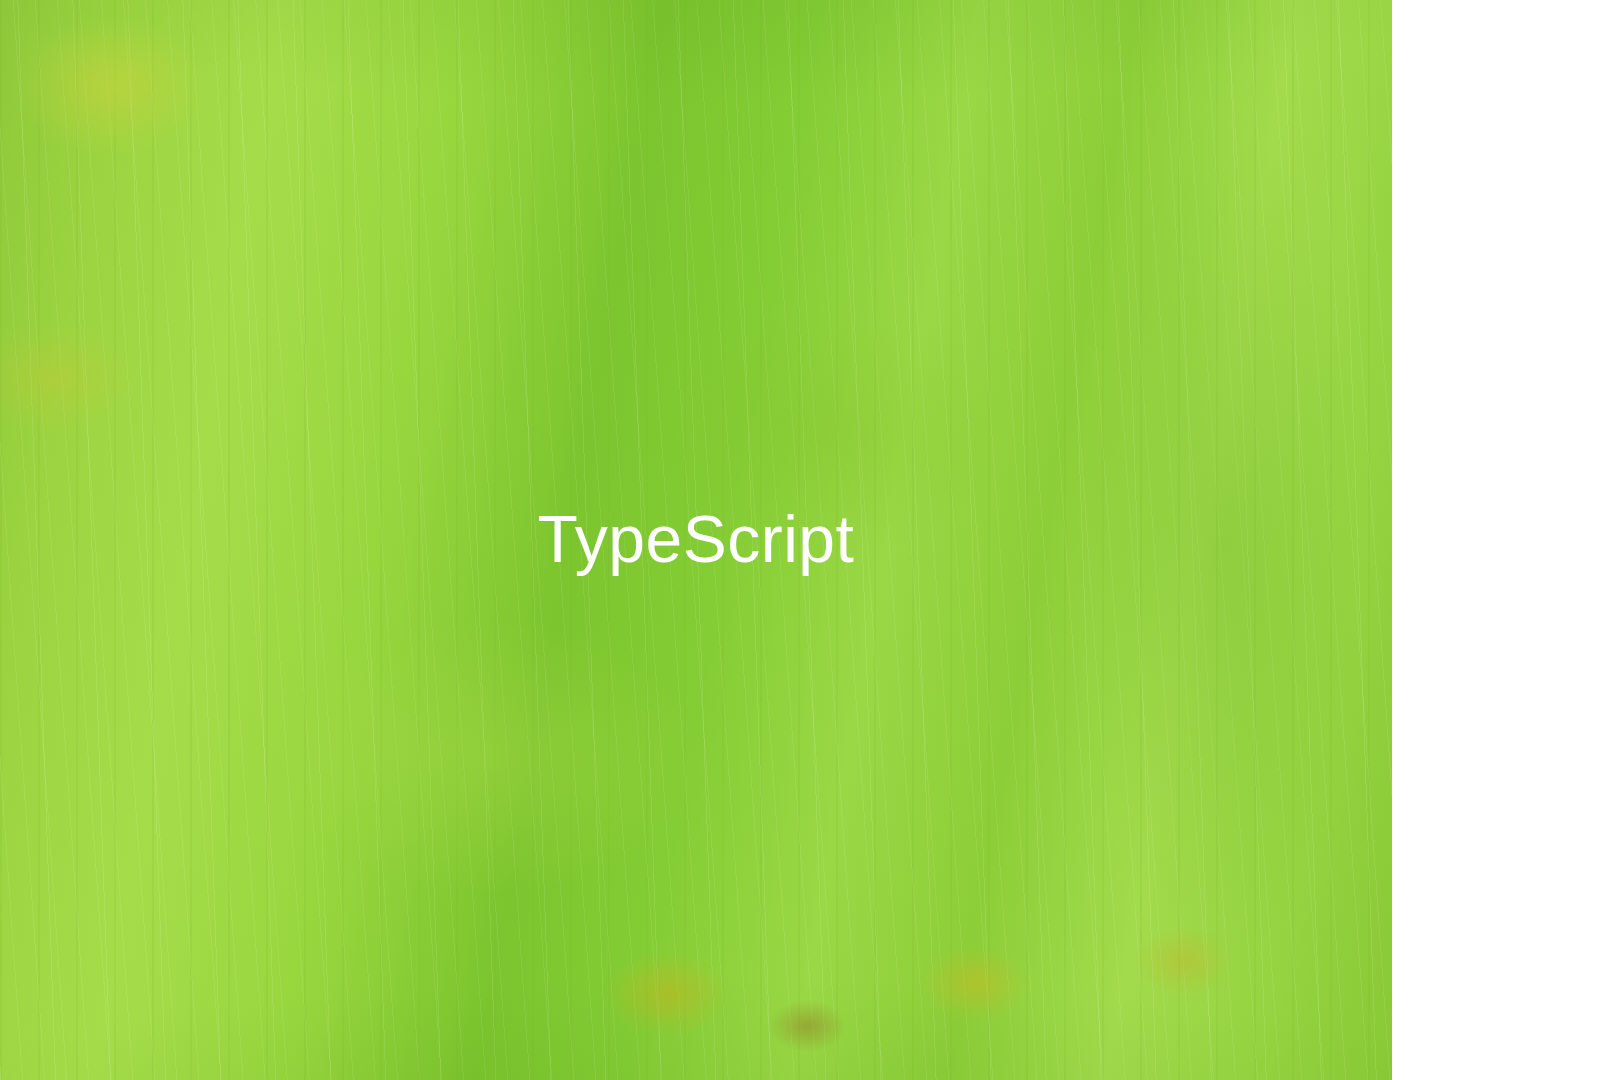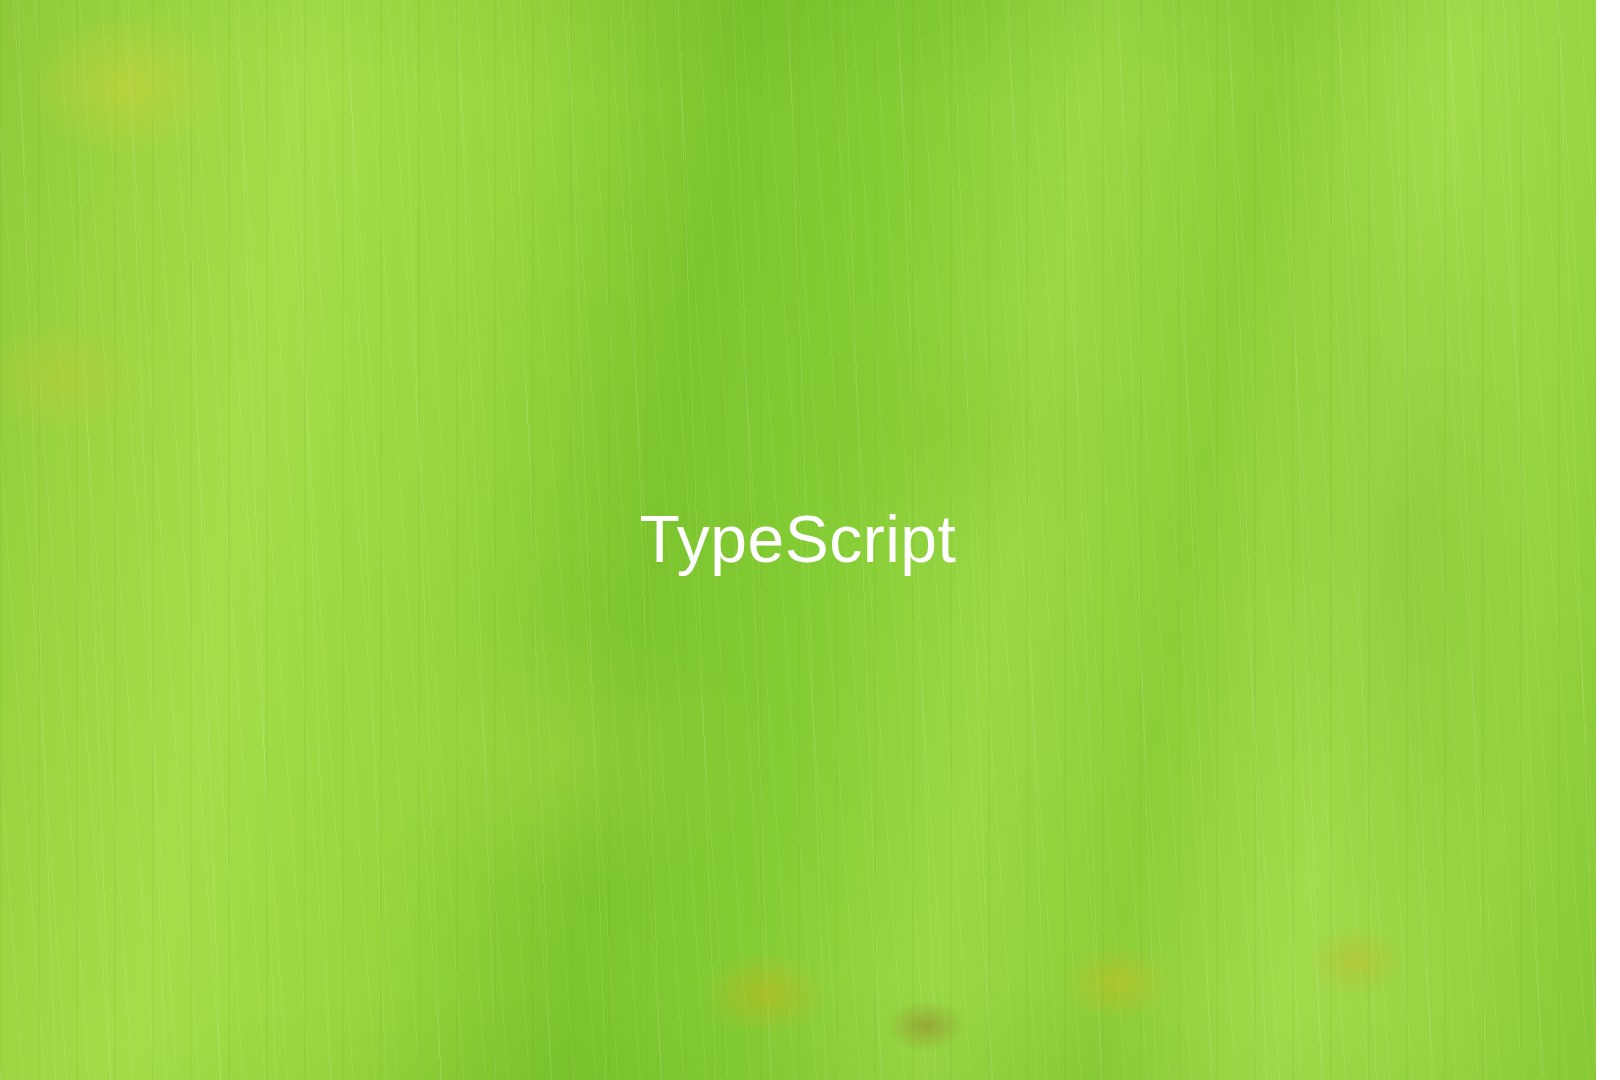--- a/index.html
+++ b/index.html
@@ -6,21 +6,21 @@
       margin: 0;
       padding: 0;
       box-sizing: border-box;
     }
     html, body {
       width: 1620px;
       height: 1080px;
       overflow: hidden;
     }
     .leaf-bg {
-      width: 1596px;
+      width: 1392px;
       height: 1080px;
       position: relative;
       background:
         
         radial-gradient(ellipse 90px 60px at 48% 92%, rgba(200, 180, 30, 0.55), transparent 70%),
         radial-gradient(ellipse 80px 55px at 70% 91%, rgba(205, 185, 35, 0.5), transparent 70%),
         radial-gradient(ellipse 70px 50px at 85% 89%, rgba(200, 180, 40, 0.45), transparent 70%),
         radial-gradient(ellipse 60px 40px at 58% 95%, rgba(150, 100, 30, 0.4), transparent 65%),
         
         radial-gradient(ellipse 140px 100px at 8% 8%, rgba(210, 210, 60, 0.5), transparent 70%),

